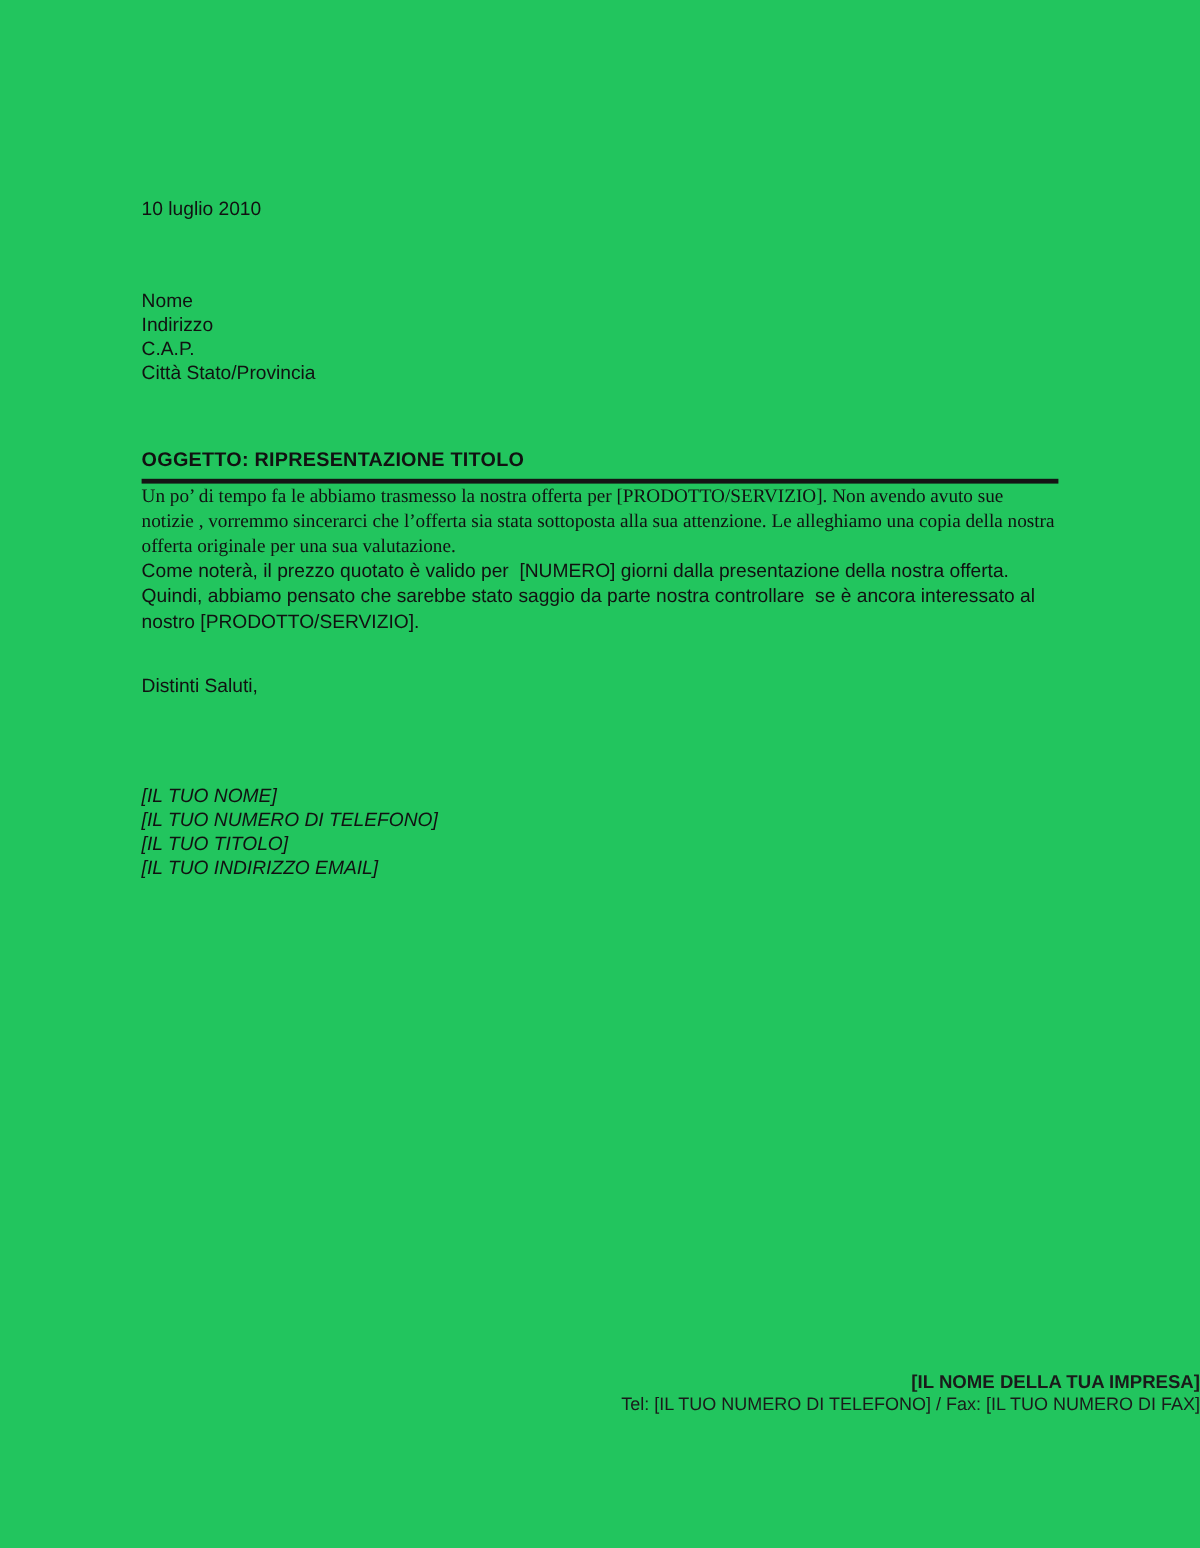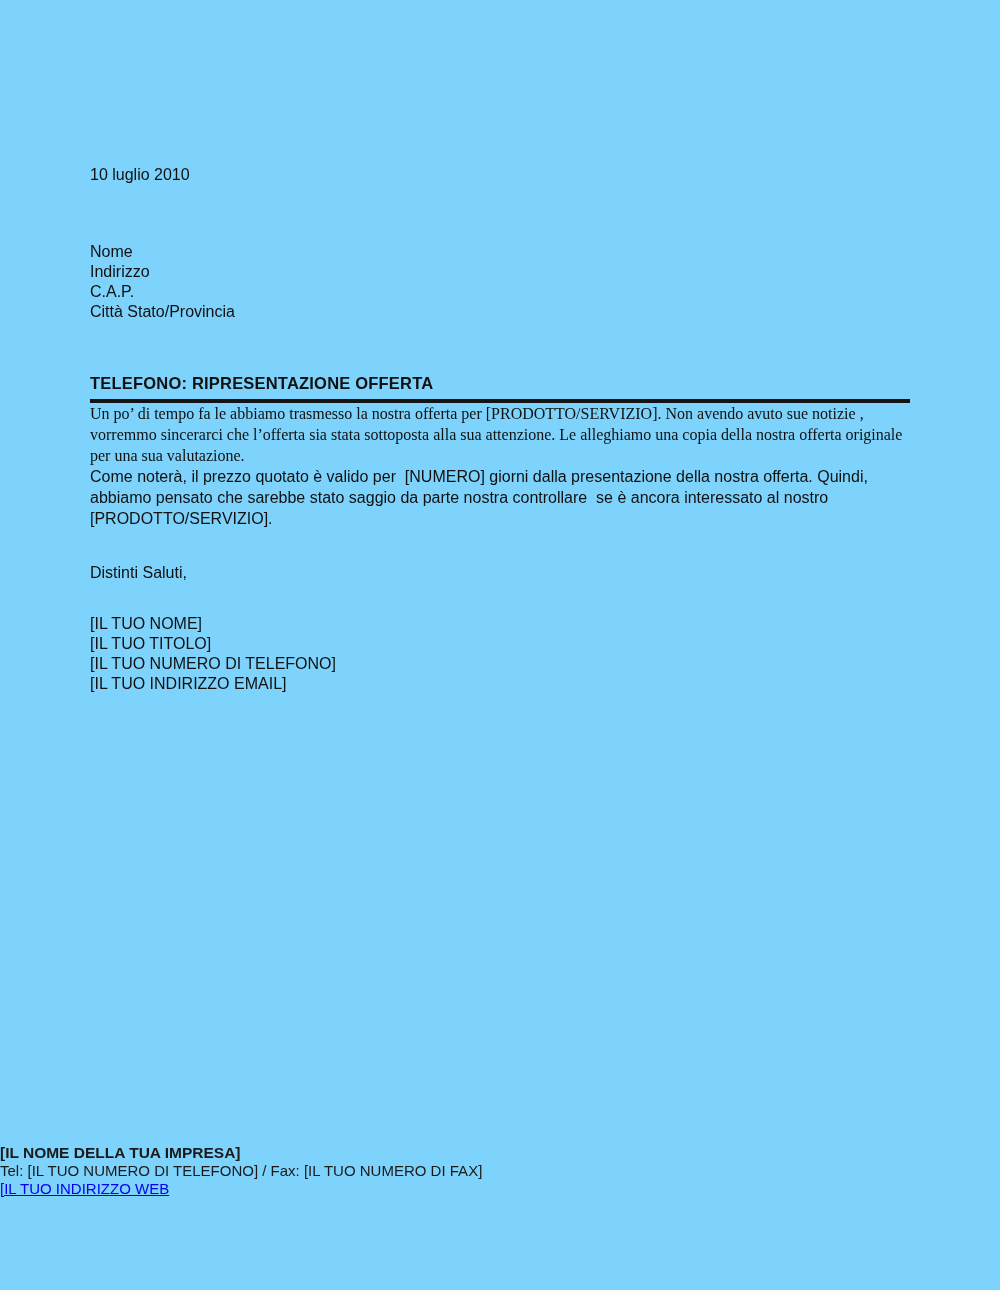--- a/index.html
+++ b/index.html
@@ -4,23 +4,23 @@
 <style>
   html, body {
     margin: 0;
     padding: 0;
     background: #ffffff;
   }
   .page {
     position: relative;
     width: 1000px;
     height: 1290px;
-    background: #7dd3fc;
+    background: #22c55e;
     box-sizing: border-box;
-    padding: 0 90px;
+    padding: 0 118px;
     font-family: "Liberation Sans", "DejaVu Sans", sans-serif;
     font-size: 16px;
     color: #111111;
     overflow: hidden;
   }
   .date {
     margin-top: 165px;
     line-height: 20px;
   }
   .address {
@@ -51,31 +51,32 @@
     white-space: pre-wrap;
   }
   .p1 { margin-top: 17px; font-family: Liberation Serif, serif; }
   .p2 { margin-top: 12px; }
   .p3 { margin-top: 15px; }
   .closing {
     margin: 33px 0 0 0;
     line-height: 21px;
   }
   .signature {
-    margin-top: 31px;
+    margin-top: 71px;
+    font-style: italic;
   }
   .signature div {
     line-height: 20px;
   }
   .footer {
     position: absolute;
     top: 1144px;
     left: 0;
     width: 1000px;
-    text-align: left;
+    text-align: right;
     font-size: 15px;
     line-height: 18px;
     color: #1a1a1a;
   }
   .footer .company {
     font-weight: bold;
     font-size: 15.5px;
   }
   .footer a {
     text-decoration: underline;
@@ -89,40 +90,37 @@
 
   <div class="date">10 luglio 2010</div>
 
   <div class="address">
     <div>Nome</div>
     <div>Indirizzo</div>
     <div>C.A.P.</div>
     <div>Città Stato/Provincia</div>
   </div>
 
-  <div class="subject">TELEFONO: RIPRESENTAZIONE OFFERTA</div>
+  <div class="subject">OGGETTO: RIPRESENTAZIONE TITOLO</div>
 
   <div class="rule" style="background: rgb(20, 20, 20);"></div>
 
 
   <p class="body-par p1">Un po’ di tempo fa le abbiamo trasmesso la nostra offerta per [PRODOTTO/SERVIZIO]. Non avendo avuto sue notizie , vorremmo sincerarci che l’offerta sia stata sottoposta alla sua attenzione. Le alleghiamo una copia della nostra offerta originale per una sua valutazione.</p>
 
   <p class="body-par p2">Come noterà, il prezzo quotato è valido per  [NUMERO] giorni dalla presentazione della nostra offerta. Quindi, abbiamo pensato che sarebbe stato saggio da parte nostra controllare  se è ancora interessato al nostro [PRODOTTO/SERVIZIO].</p>
 
 
   <p class="closing">Distinti Saluti,</p>
 
   <div class="signature">
     <div>[IL TUO NOME]</div>
+    <div>[IL TUO NUMERO DI TELEFONO]</div>
     <div>[IL TUO TITOLO]</div>
-    <div>[IL TUO NUMERO DI TELEFONO]</div>
     <div>[IL TUO INDIRIZZO EMAIL]</div>
   </div>
 
   <div class="footer">
     <div class="company">[IL NOME DELLA TUA IMPRESA]</div>
     <div>Tel: [IL TUO NUMERO DI TELEFONO] / Fax: [IL TUO NUMERO DI FAX]</div>
-    <div>
-      <a href="#" style="color: rgb(0, 0, 238);">[IL TUO INDIRIZZO WEB</a>
-    </div>
   </div>
 
 </div>
 
 </body></html>

